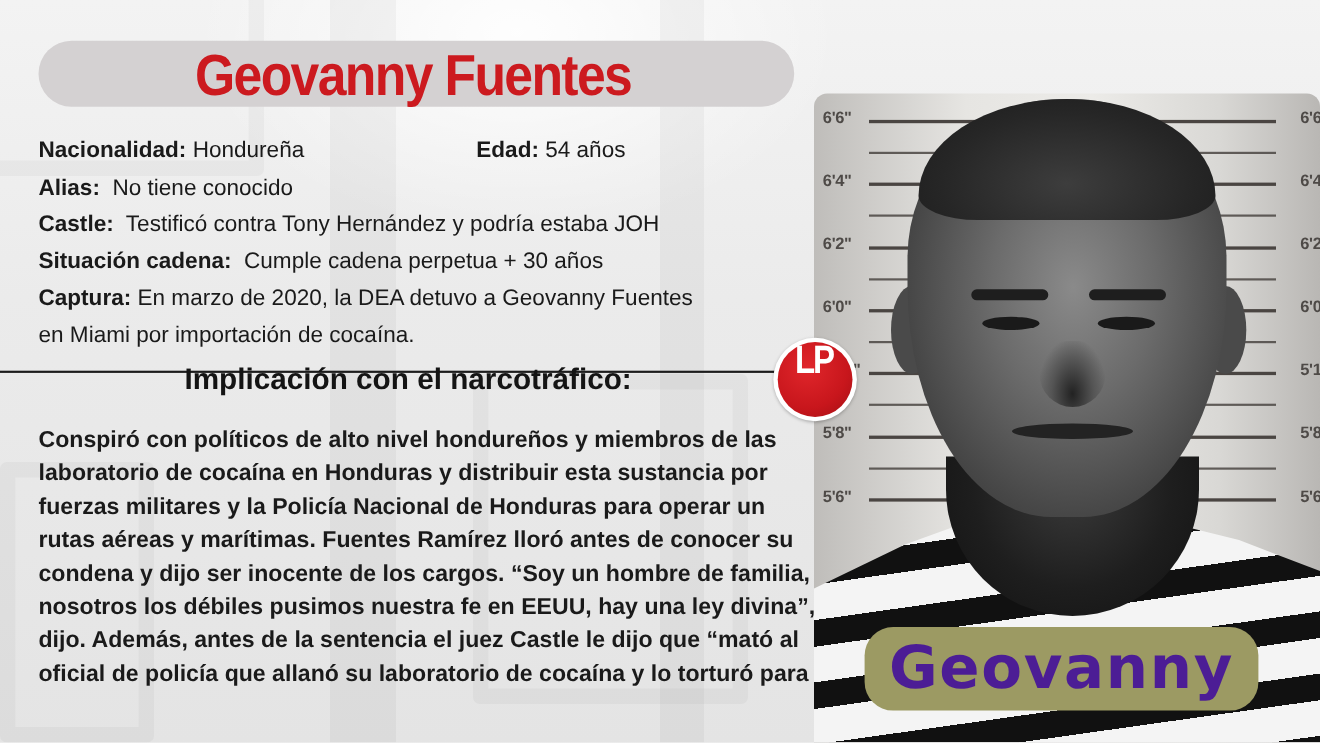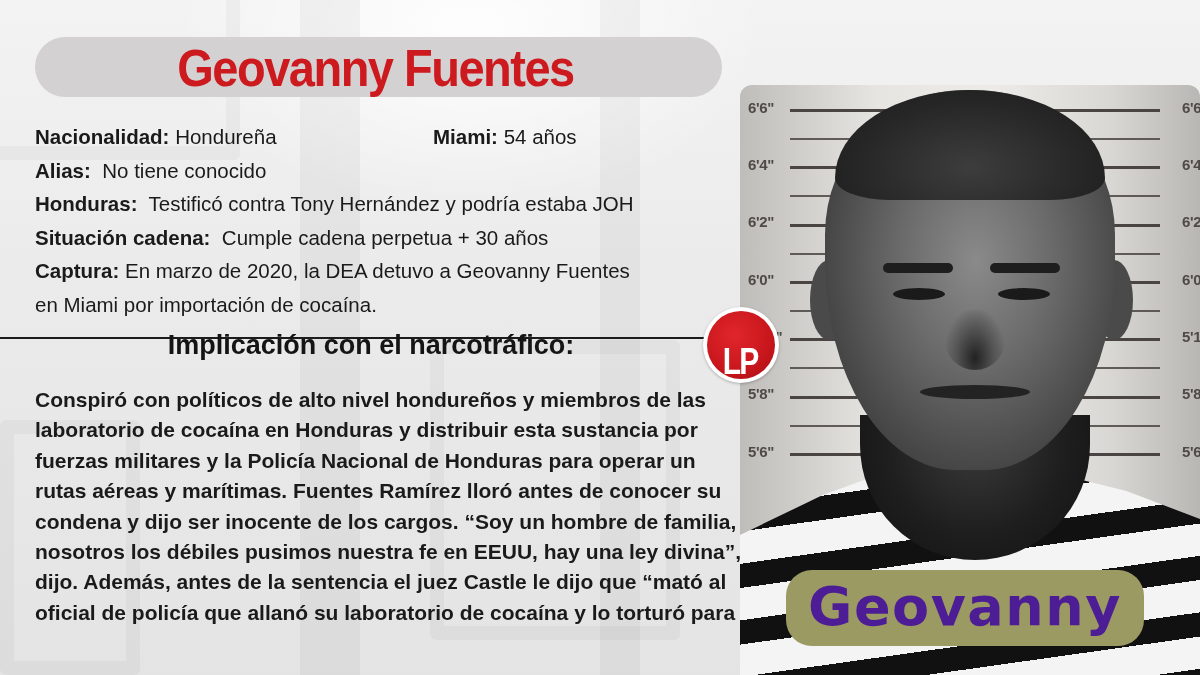--- a/index.html
+++ b/index.html
@@ -113,21 +113,21 @@
 
     .lp-logo {
       position: absolute; left: 703px; top: 307px; width: 76px; height: 76px;
       border-radius: 50%; background: #ffffff;
       display: flex; align-items: center; justify-content: center;
       box-shadow: 0 1px 3px rgba(0,0,0,0.25);
     }
     .lp-logo .inner {
       width: 68px; height: 68px; border-radius: 50%;
       background: radial-gradient(circle at 40% 35%, #e0262b 0%, #c8161c 60%, #a20f14 100%);
-      display: flex; align-items: flex-end; justify-content: center;
+      display: flex; align-items: flex-start; justify-content: center;
     }
     .lp-logo .inner span {
       color: #fff; font-weight: 700; font-size: 30px; letter-spacing: -2px;
       transform: scaleY(1.2); display: inline-block; margin-left: -2px;
     }
   </style>
 </head>
 <body>
 
 <div class="bg">
@@ -140,30 +140,30 @@
 
 <div class="title-pill">
   <span>Geovanny Fuentes</span>
 </div>
 
 <div class="facts">
   <div class="fact-row">
     <b>Nacionalidad:</b>
     <span>Hondureña</span>
     <span class="fact-age">
-      <b>Miami:</b>
+      <b>Edad:</b>
       <span>54 años</span>
     </span>
   </div>
   <div class="fact-row">
     <b>Alias:</b>&nbsp;
     <span>No tiene conocido</span>
   </div>
   <div class="fact-row">
-    <b>Honduras:</b>&nbsp;
+    <b>Castle:</b>&nbsp;
     <span>Testificó contra Tony Hernández y podría estaba JOH</span>
   </div>
   <div class="fact-row">
     <b>Situación cadena:</b>&nbsp;
     <span>Cumple cadena perpetua + 30 años</span>
   </div>
   <div class="fact-row">
     <b>Captura:</b>
     <span>En marzo de 2020, la DEA detuvo a Geovanny Fuentes</span>
   </div>

